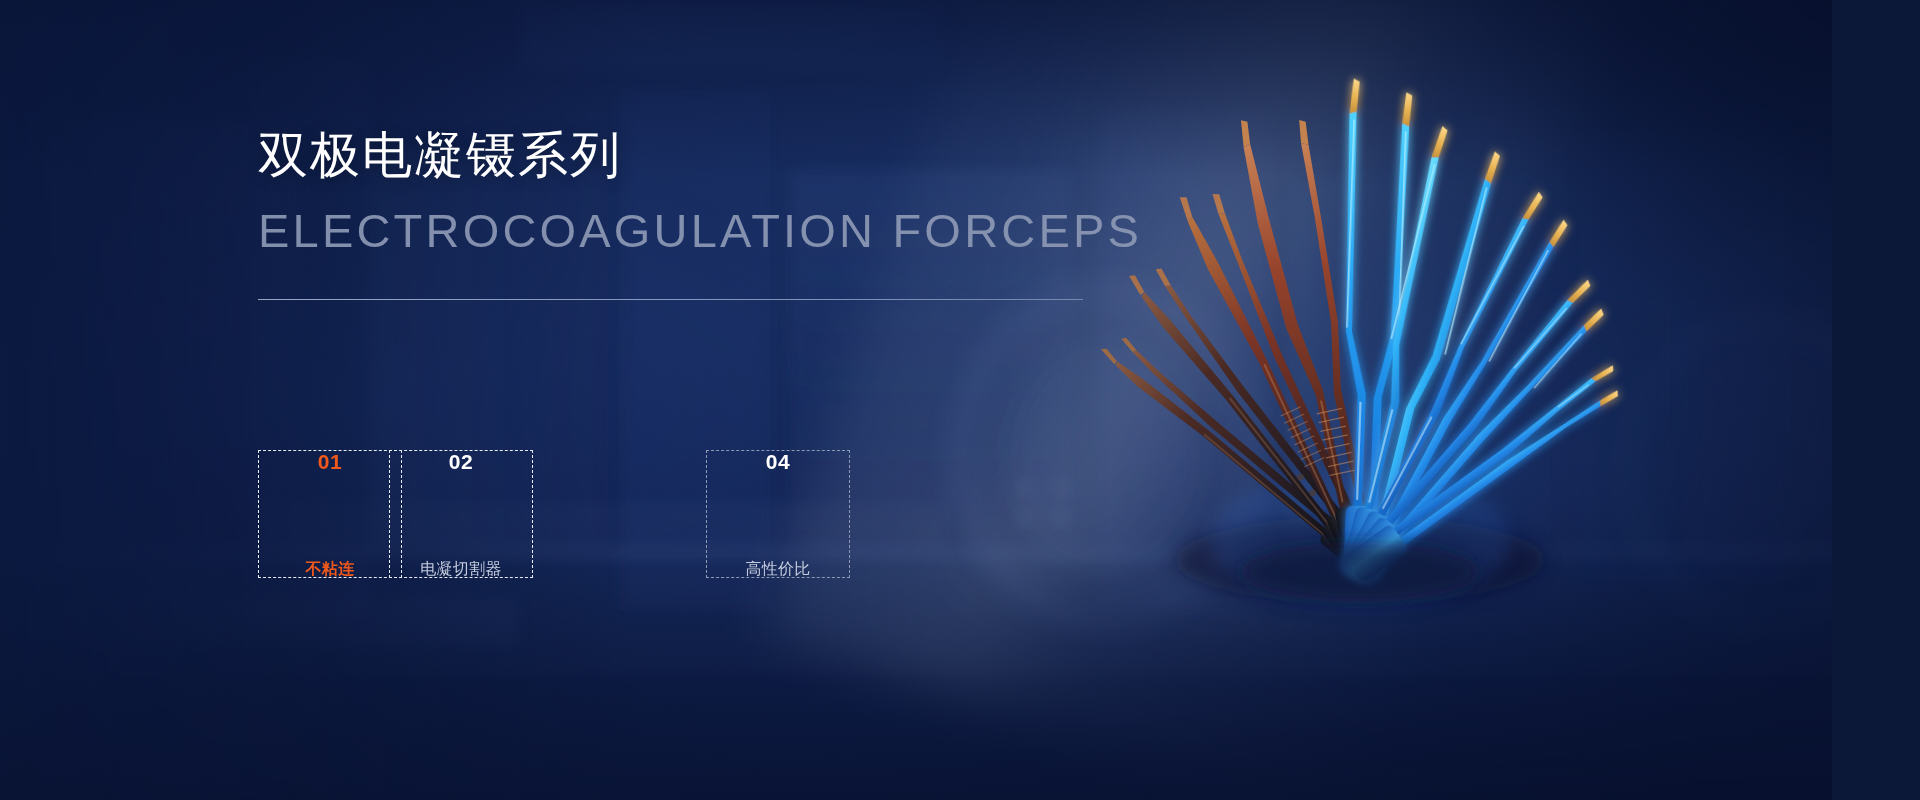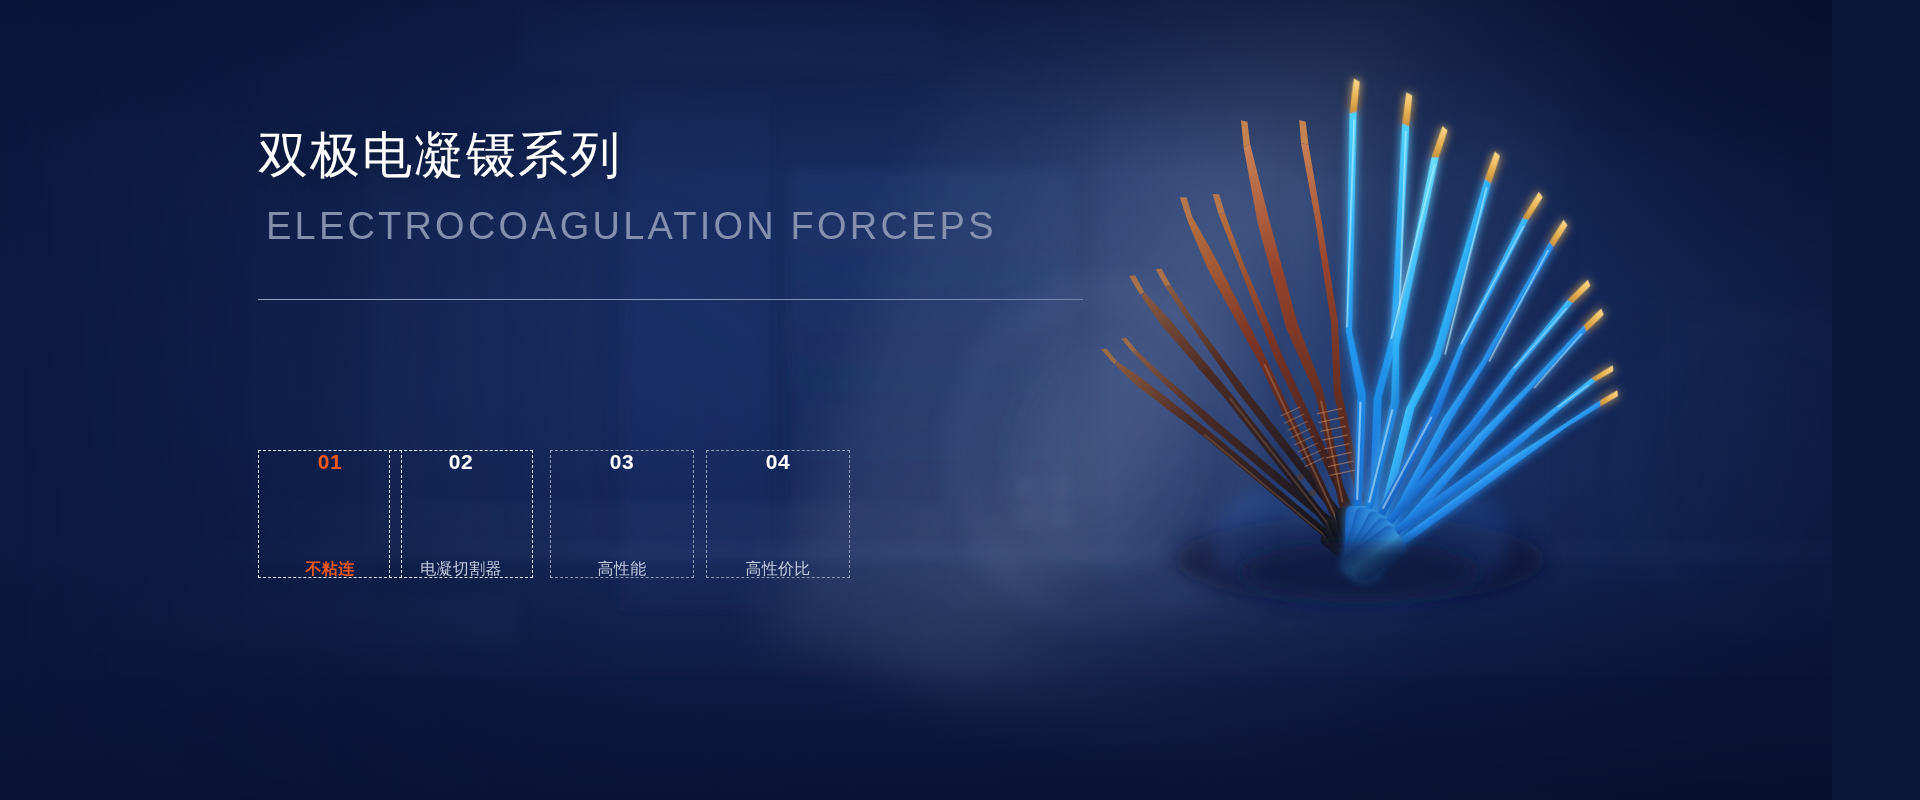--- a/index.html
+++ b/index.html
@@ -55,22 +55,22 @@
 
   
   .content{position:absolute;left:250px;top:0;width:900px;height:800px;}
   .title-cn{
     position:absolute;left:8px;top:130px;
     font-size:50px;line-height:1;color:#ffffff;letter-spacing:2px;font-weight:400;
     text-shadow:0 2px 14px rgba(0,0,0,.35);
     white-space:nowrap;
   }
   .title-en{
-    position:absolute;left:16px;top:207px;
-    font-size:38px;line-height:1;color:#8d99b5;letter-spacing:3.2px;font-weight:300;
+    position:absolute;left:8px;top:207px;
+    font-size:47px;line-height:1;color:#8d99b5;letter-spacing:3.2px;font-weight:300;
     white-space:nowrap;opacity:.92;
   }
   .divider{
     position:absolute;left:8px;top:299px;width:825px;height:1px;
     background:linear-gradient(90deg, rgba(190,205,232,.78), rgba(190,205,232,.62) 70%, rgba(190,205,232,.45));
   }
   .subtitle{
     position:absolute;left:8px;top:337px;
     font-size:19px;line-height:1;color:#f0581c;letter-spacing:.6px;font-weight:700;
     white-space:nowrap;
@@ -380,23 +380,19 @@
 
   <div class="features">
     <div class="feat f1">
       <span class="num">01</span>
       <span class="lbl">不粘连</span>
     </div>
     <div class="feat f2">
       <span class="num">02</span>
       <span class="lbl">电凝切割器</span>
     </div>
-    <div class="feat f3">
-      <span class="num">03</span>
-      <span class="lbl">高性能</span>
-    </div>
     <div class="feat f4">
       <span class="num">04</span>
       <span class="lbl">高性价比</span>
     </div>
   </div>
 
 </div>
 
 </body></html>

